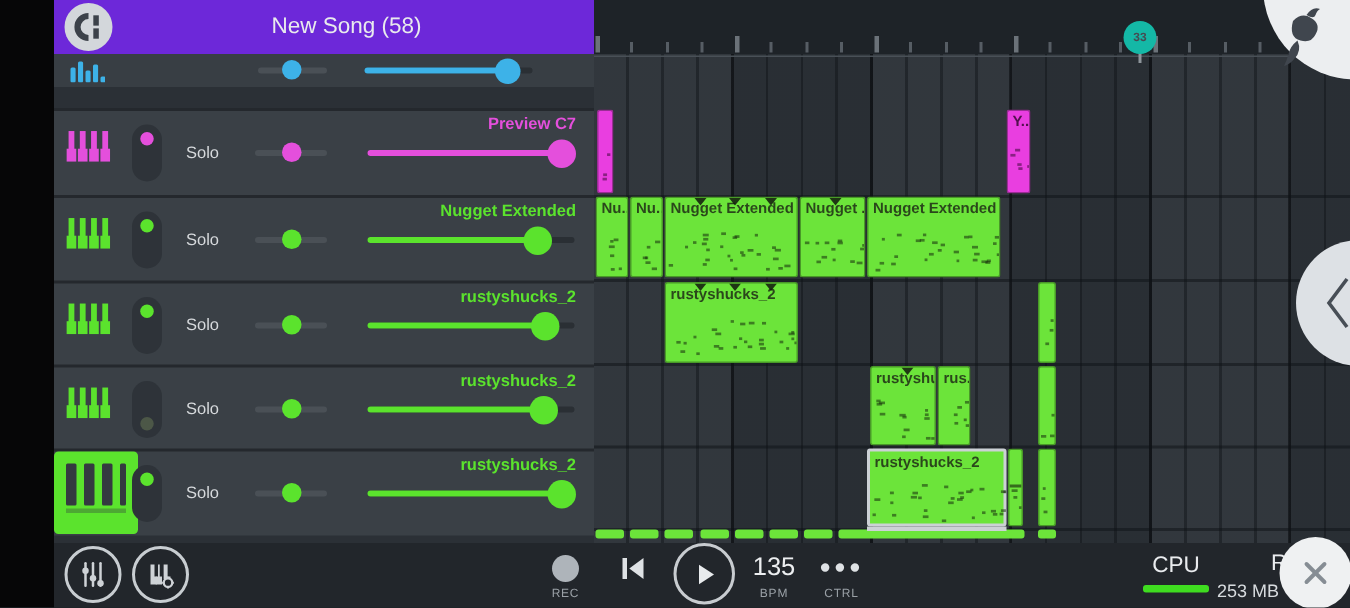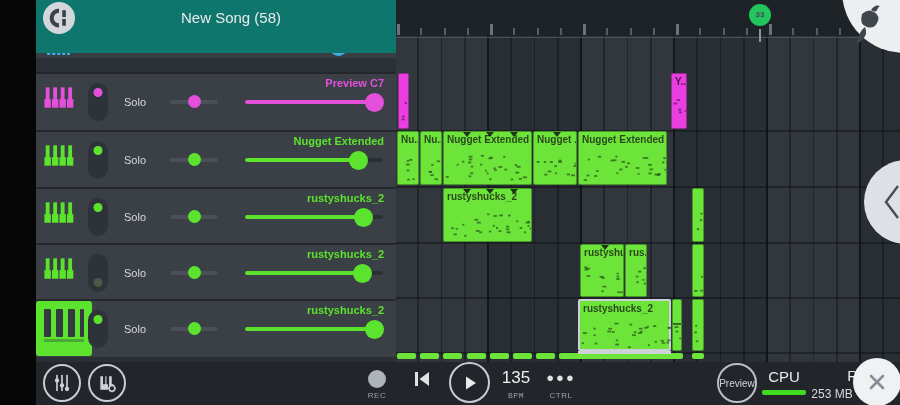--- a/index.html
+++ b/index.html
@@ -4,31 +4,31 @@
 <style>
   html,body{margin:0;padding:0;}
   body{width:900px;height:405px;position:relative;overflow:hidden;background:#1f2428;
        font-family:"Liberation Sans",sans-serif;-webkit-font-smoothing:antialiased;}
   .abs{position:absolute;}
 
   
   .black-strip{left:0;top:0;width:36px;height:405px;background:#060607;z-index:50;}
 
   
-  .topbar{left:36px;top:0;width:360px;height:53px;background:#0f766e;z-index:6;}
+  .topbar{left:36px;top:0;width:360px;height:36px;background:#6d28d9;z-index:6;}
   .logo-btn{left:7px;top:2px;width:32px;height:32px;border-radius:50%;background:#d3d7db;
             display:flex;align-items:center;justify-content:center;}
   .song-title{left:50px;top:0;width:290px;height:36px;line-height:36px;text-align:center;
               color:#e9ebed;font-size:15px;}
 
   
   .ruler{left:396px;top:0;right:0;height:36px;background:#1e2328;z-index:4;}
   .tick{position:absolute;bottom:1px;background:#565d64;width:2px;height:7px;}
   .tick.major{background:#6b7279;width:3px;height:11px;}
-  .pos-bubble{left:749px;top:4px;width:22px;height:22px;border-radius:50%;background:#22c55e;
+  .pos-bubble{left:749px;top:14px;width:22px;height:22px;border-radius:50%;background:#14b8a6;
               z-index:8;text-align:center;line-height:22px;font-size:8px;font-weight:bold;color:#454b52;}
   .pos-stem{left:759px;top:29px;width:2px;height:13px;background:#8e959b;z-index:7;}
 
   
   .playlist{left:396px;top:36px;right:0;height:326px;background:#2b3137;overflow:hidden;z-index:3;
     background-image:
       repeating-linear-gradient(90deg, rgba(8,10,13,0.0) 0px, rgba(8,10,13,0.0) 91px, rgba(8,10,13,0.55) 91px, rgba(8,10,13,0.55) 93px),
       repeating-linear-gradient(90deg, transparent 0px, transparent 21.5px, rgba(12,15,19,0.42) 21.5px, rgba(12,15,19,0.42) 23.25px),
       repeating-linear-gradient(90deg, rgba(255,255,255,0.030) 0px, rgba(255,255,255,0.030) 93px, rgba(0,0,0,0.055) 93px, rgba(0,0,0,0.055) 186px);}
   .pl-topline{left:0;right:0;top:1px;height:1px;background:#495057;}
@@ -594,28 +594,25 @@
   </svg>
   <div class="tp-label" style="left:366px;top:29px;width:40px;margin-top:16px;">REV</div>
 
   <div class="circle-btn" style="left:413px;top:0;width:41px;height:41px;border-color:#c8ccd0;">
     <svg width="16" height="16" viewBox="0 0 16 16">
       <path d="M4 1.5 L14 8 L4 14.5 Z" fill="#e8ebed"></path>
     </svg>
   </div>
 
   <div class="bpm-value" style="left:456px;top:6px;width:48px;">135</div>
-  <div class="tp-label" style="left:460px;top:29px;width:40px;font-family:Liberation Mono, monospace;">BPM</div>
+  <div class="tp-label" style="left:460px;top:29px;width:40px;">BPM</div>
 
   <div class="ctrl-dots" style="left:501px;top:8px;width:48px;">●●●</div>
   <div class="tp-label" style="left:505px;top:29px;width:40px;">CTRL</div>
 
-  <div class="circle-btn" style="left:681px;top:1px;width:40px;height:40px;border-color:#b9bfc4;">
-    <span style="font-size:10px;color:#ced3d7;">Preview</span>
-  </div>
 
   <div class="cpu-text" style="left:724px;top:6px;width:48px;">CPU</div>
   <div class="cpu-bar" style="left: 726px; top: 28px; width: 44px; background: rgb(63, 220, 32);" id="cpuBar"></div>
 
   <div class="ram-text" style="left:804px;top:5px;width:48px;">RAM</div>
   <div class="ram-value" style="left:768px;top:25px;width:56px;">253 MB</div>
 
   <div class="close-btn">
     <svg width="20" height="20" viewBox="0 0 20 20">
       <g stroke="#868d94" stroke-width="2.6" stroke-linecap="round">

